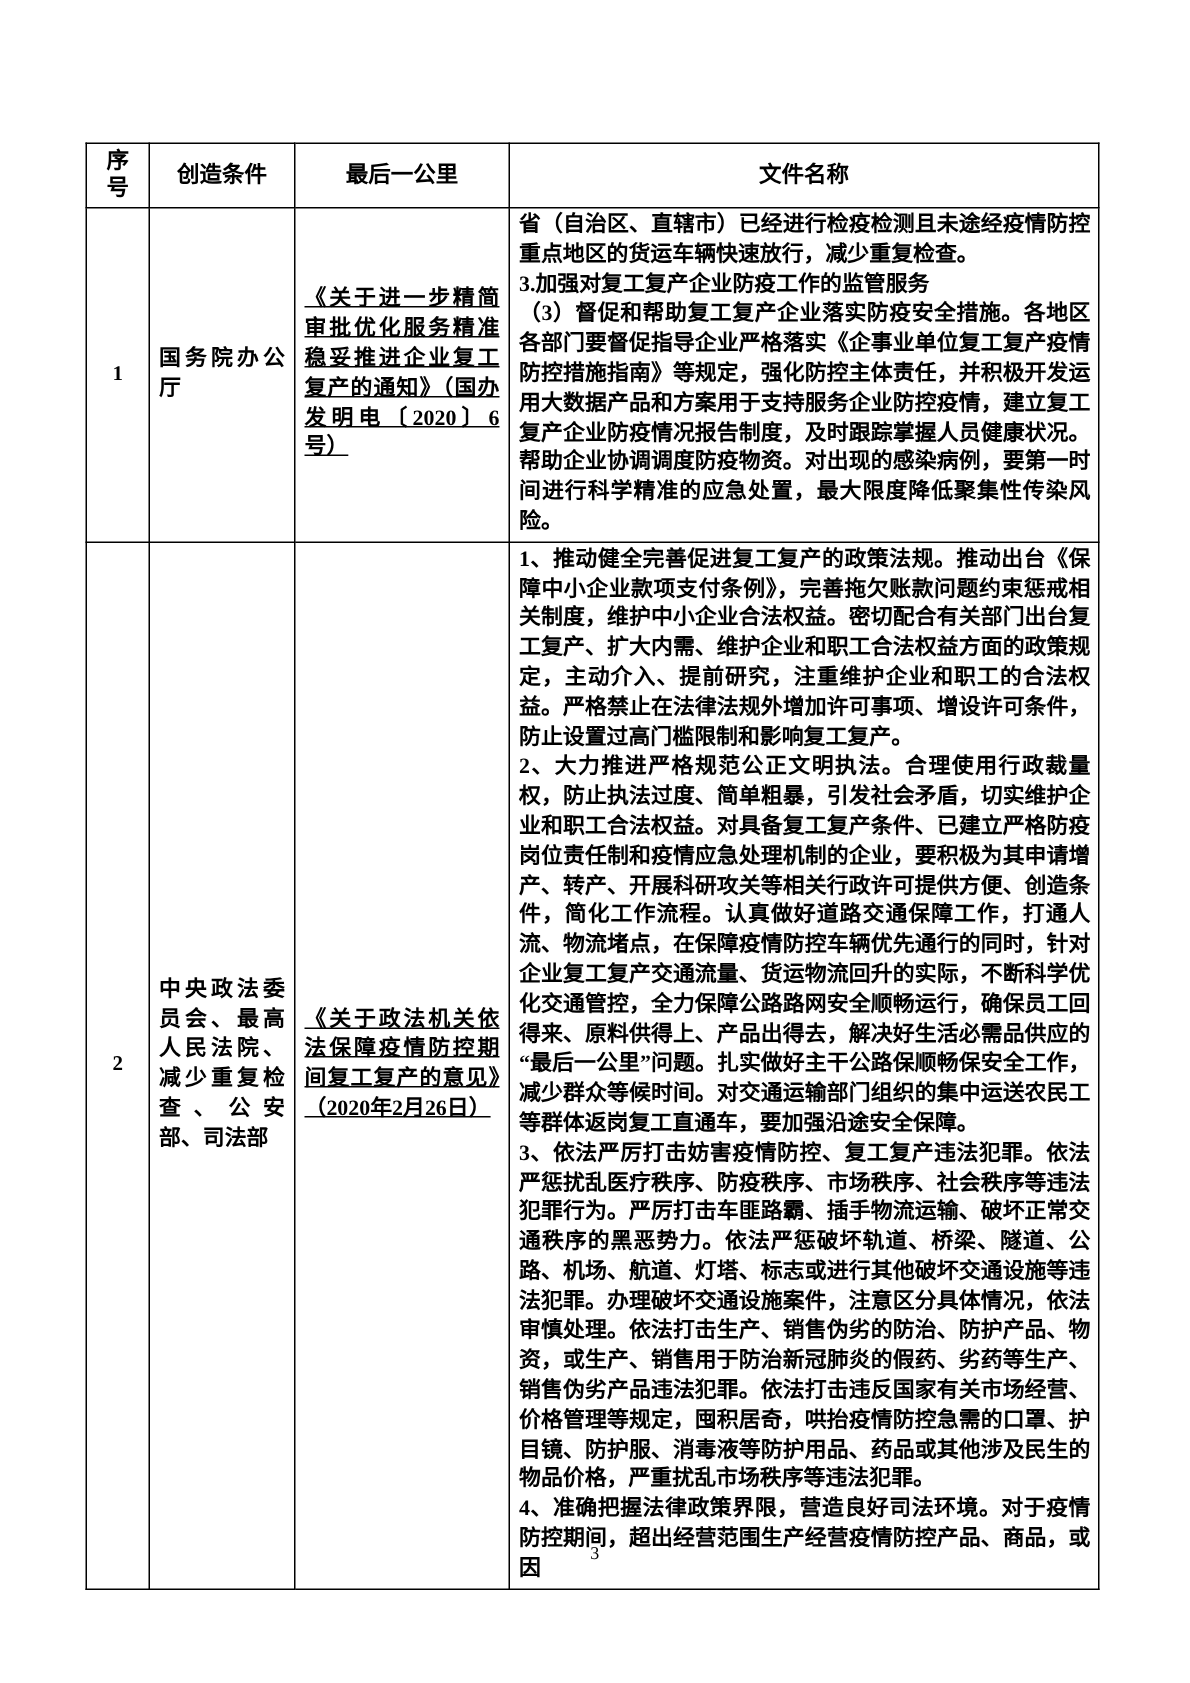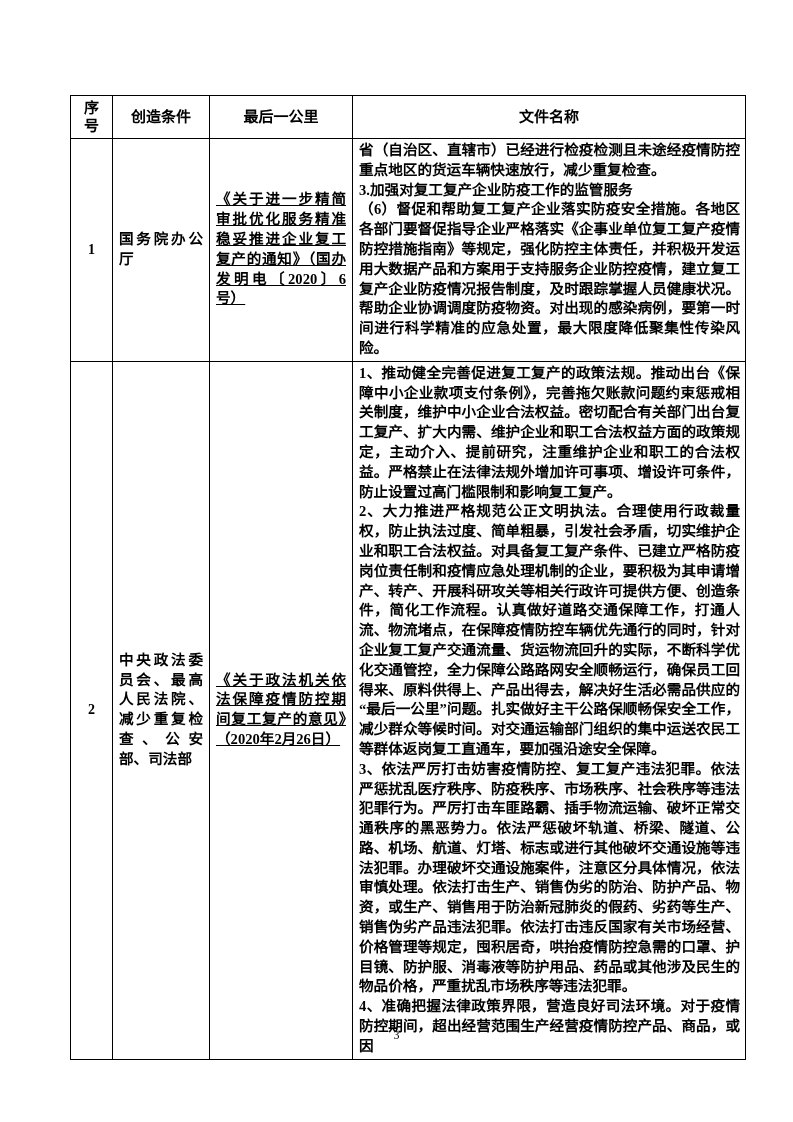--- a/index.html
+++ b/index.html
@@ -11,21 +11,21 @@
   .page {
     position: relative;
     width: 793px;
     height: 1122px;
     margin: 0 auto;
     background: #ffffff;
     overflow: hidden;
   }
   table.doc-table {
     position: absolute;
-    left: 70px;
+    left: 57px;
     top: 95px;
     width: 675px;
     border-collapse: collapse;
     table-layout: fixed;
     font-weight: bold;
     font-size: 14.6px;
     line-height: 19.8px;
   }
   table.doc-table col.c-index  { width: 42px; }
   table.doc-table col.c-agency { width: 97px; }
@@ -98,21 +98,21 @@
       </tr>
     </thead>
     <tbody>
       <tr class="row-1">
         <td class="cell-index">1</td>
         <td class="cell-agency">国务院办公厅</td>
         <td class="cell-doc">《关于进一步精简审批优化服务精准稳妥推进企业复工复产的通知》（国办发明电〔2020〕6号）</td>
         <td class="cell-main">
           <p>省（自治区、直辖市）已经进行检疫检测且未途经疫情防控重点地区的货运车辆快速放行，减少重复检查。</p>
           <p>3.加强对复工复产企业防疫工作的监管服务</p>
-          <p>（6）督促和帮助复工复产企业落实防疫安全措施。各地区各部门要督促指导企业严格落实《企事业单位复工复产疫情防控措施指南》等规定，强化防控主体责任，并积极开发运用大数据产品和方案用于支持服务企业防控疫情，建立复工复产企业防疫情况报告制度，及时跟踪掌握人员健康状况。帮助企业协调调度防疫物资。对出现的感染病例，要第一时间进行科学精准的应急处置，最大限度降低聚集性传染风险。</p>
+          <p>（3）督促和帮助复工复产企业落实防疫安全措施。各地区各部门要督促指导企业严格落实《企事业单位复工复产疫情防控措施指南》等规定，强化防控主体责任，并积极开发运用大数据产品和方案用于支持服务企业防控疫情，建立复工复产企业防疫情况报告制度，及时跟踪掌握人员健康状况。帮助企业协调调度防疫物资。对出现的感染病例，要第一时间进行科学精准的应急处置，最大限度降低聚集性传染风险。</p>
         </td>
       </tr>
       <tr class="row-2">
         <td class="cell-index">2</td>
         <td class="cell-agency">中央政法委员会、最高人民法院、减少重复检查、公安部、司法部</td>
         <td class="cell-doc">《关于政法机关依法保障疫情防控期间复工复产的意见》（2020年2月26日）</td>
         <td class="cell-main">
           <p>1、推动健全完善促进复工复产的政策法规。推动出台《保障中小企业款项支付条例》，完善拖欠账款问题约束惩戒相关制度，维护中小企业合法权益。密切配合有关部门出台复工复产、扩大内需、维护企业和职工合法权益方面的政策规定，主动介入、提前研究，注重维护企业和职工的合法权益。严格禁止在法律法规外增加许可事项、增设许可条件，防止设置过高门槛限制和影响复工复产。</p>
           <p>2、大力推进严格规范公正文明执法。合理使用行政裁量权，防止执法过度、简单粗暴，引发社会矛盾，切实维护企业和职工合法权益。对具备复工复产条件、已建立严格防疫岗位责任制和疫情应急处理机制的企业，要积极为其申请增产、转产、开展科研攻关等相关行政许可提供方便、创造条件，简化工作流程。认真做好道路交通保障工作，打通人流、物流堵点，在保障疫情防控车辆优先通行的同时，针对企业复工复产交通流量、货运物流回升的实际，不断科学优化交通管控，全力保障公路路网安全顺畅运行，确保员工回得来、原料供得上、产品出得去，解决好生活必需品供应的“最后一公里”问题。扎实做好主干公路保顺畅保安全工作，减少群众等候时间。对交通运输部门组织的集中运送农民工等群体返岗复工直通车，要加强沿途安全保障。</p>
           <p>3、依法严厉打击妨害疫情防控、复工复产违法犯罪。依法严惩扰乱医疗秩序、防疫秩序、市场秩序、社会秩序等违法犯罪行为。严厉打击车匪路霸、插手物流运输、破坏正常交通秩序的黑恶势力。依法严惩破坏轨道、桥梁、隧道、公路、机场、航道、灯塔、标志或进行其他破坏交通设施等违法犯罪。办理破坏交通设施案件，注意区分具体情况，依法审慎处理。依法打击生产、销售伪劣的防治、防护产品、物资，或生产、销售用于防治新冠肺炎的假药、劣药等生产、销售伪劣产品违法犯罪。依法打击违反国家有关市场经营、价格管理等规定，囤积居奇，哄抬疫情防控急需的口罩、护目镜、防护服、消毒液等防护用品、药品或其他涉及民生的物品价格，严重扰乱市场秩序等违法犯罪。</p>

